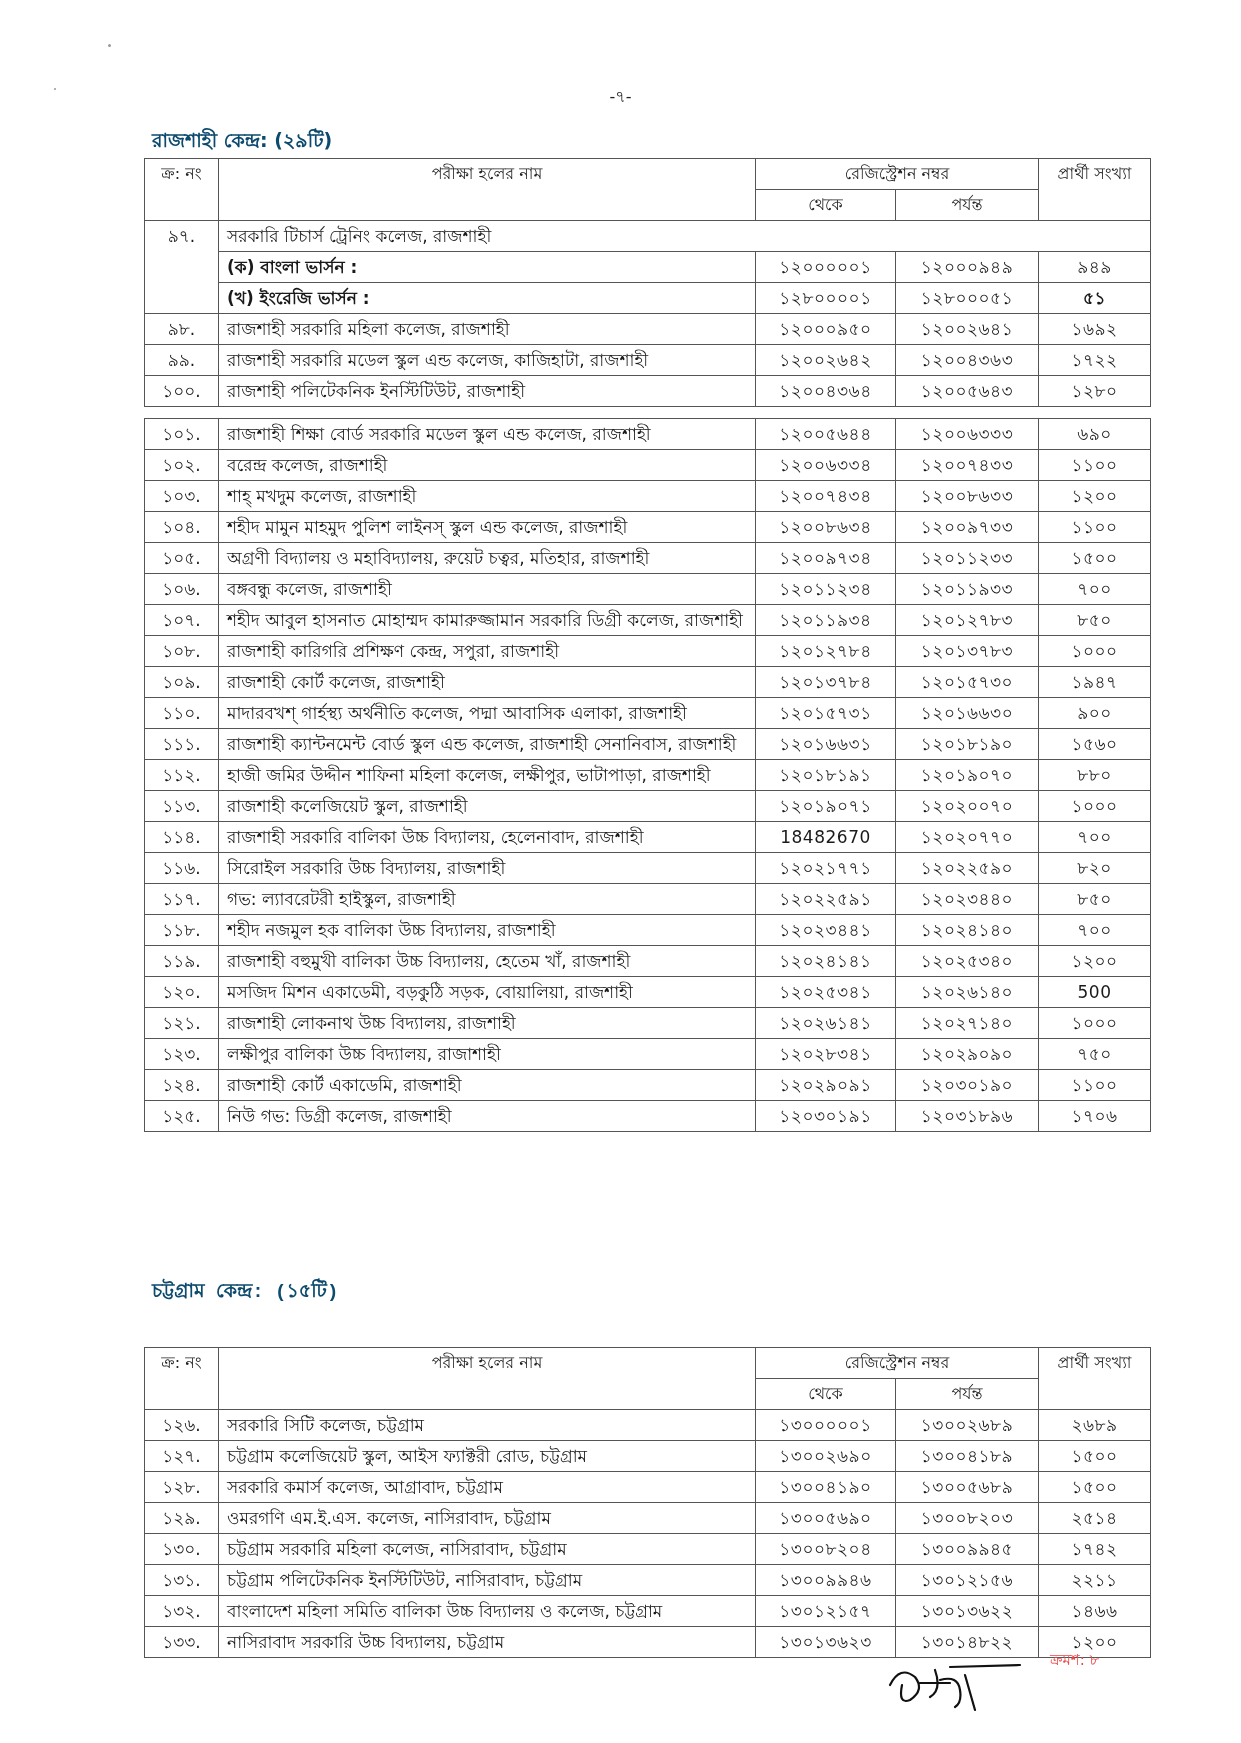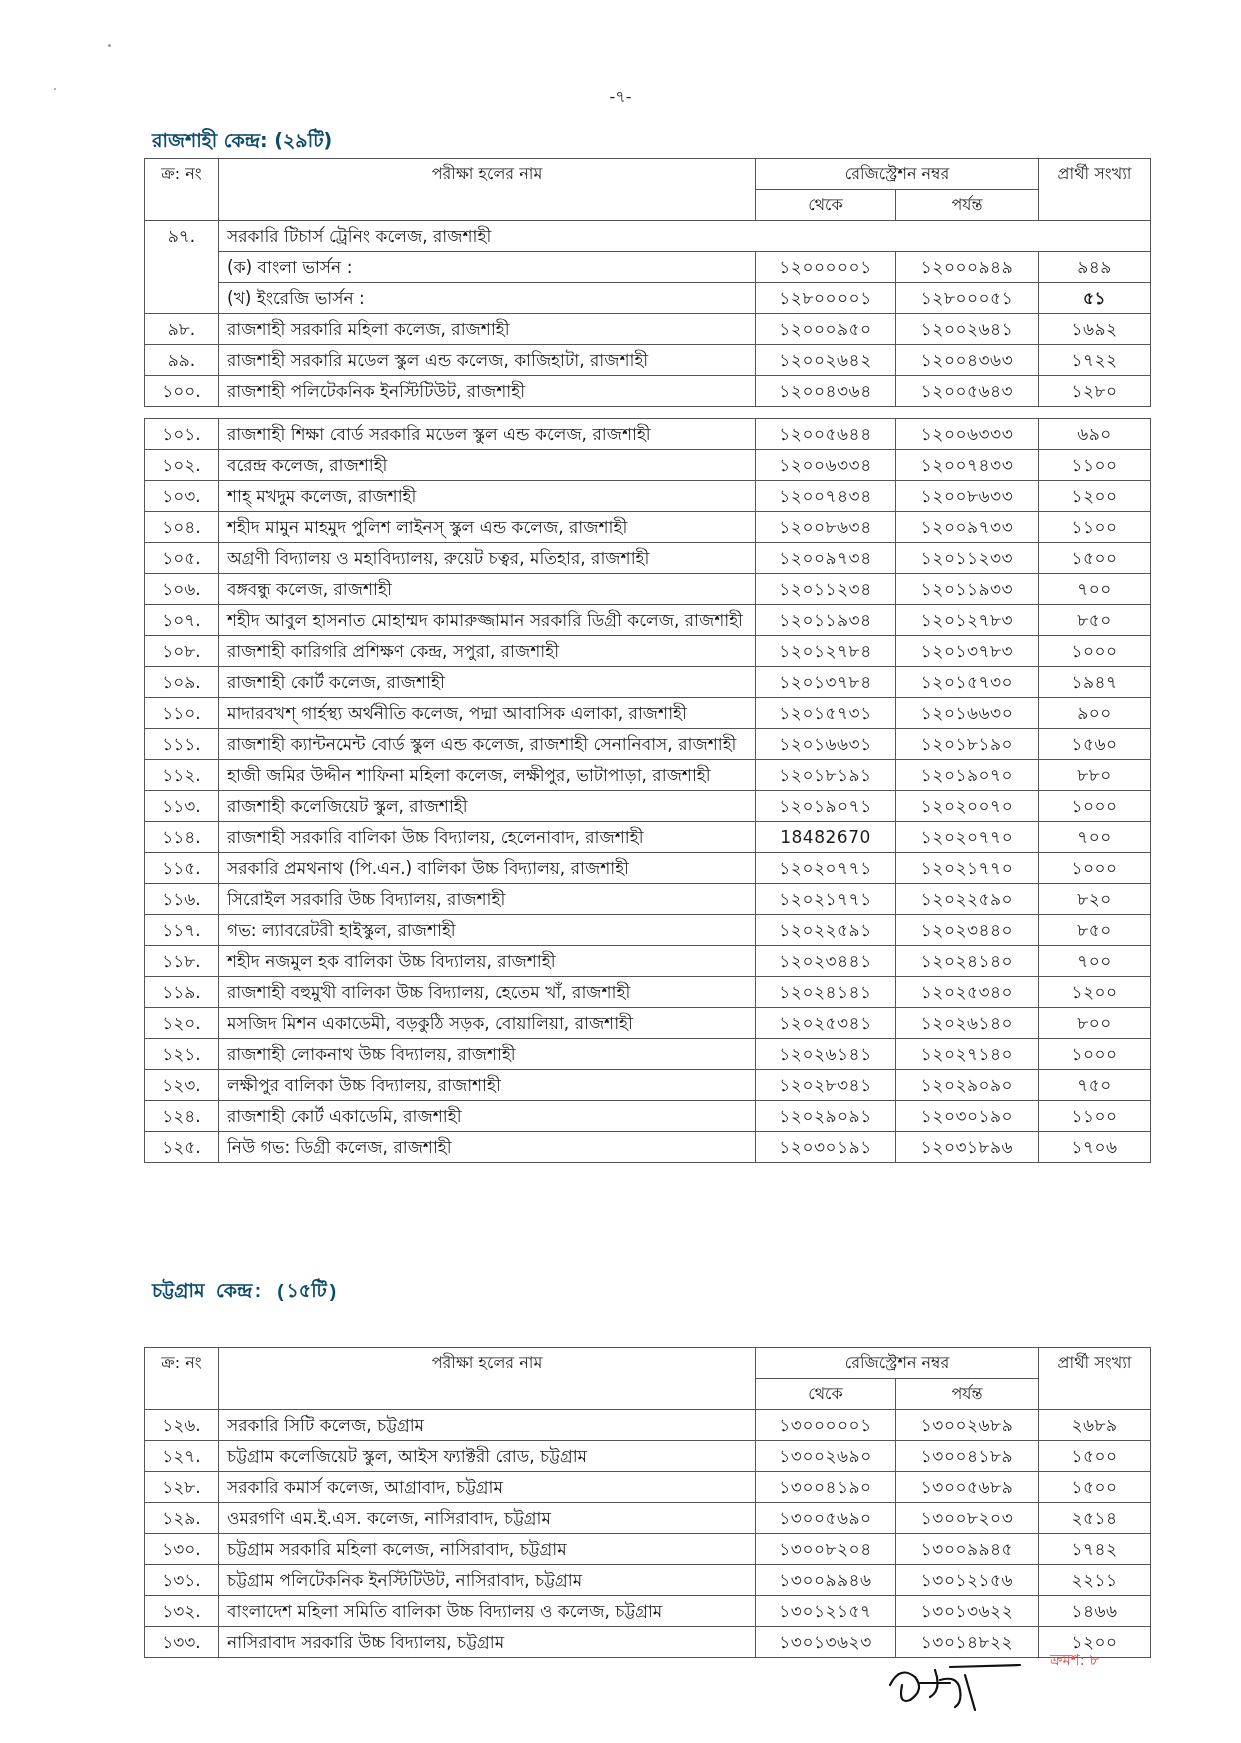--- a/index.html
+++ b/index.html
@@ -27,21 +27,21 @@
   }
   table.hall-table th { text-align: center; font-size: 16px; color: #222; }
   col.c-serial { width: 74px; }
   col.c-name { width: 537px; }
   col.c-from { width: 140px; }
   col.c-to { width: 143px; }
   col.c-count { width: 112px; }
   td.serial { text-align: center; }
   td.num { text-align: center; letter-spacing: 0.5px; }
   td.name { text-align: left; }
-  tr.sub td.name { font-weight: normal; }
+  tr.sub td.name { font-weight: bold; }
   tr.sub td.count-bold { font-weight: bold; }
   .continued {
     position: absolute; left: 1050px; top: 1648px; font-size: 15px; color: #ef4444;
   }
   .signature { position: absolute; left: 880px; top: 1655px; width: 150px; height: 60px; }
 </style>
 </head>
 <body>
 
 <span class="speck" style="left:108px;top:44px;"></span>
@@ -213,27 +213,20 @@
         <td class="num">১০০০</td>
       </tr>
       <tr>
         <td class="serial">১১৪.</td>
         <td class="name">রাজশাহী সরকারি বালিকা উচ্চ বিদ্যালয়, হেলেনাবাদ, রাজশাহী</td>
         <td class="num">18482670</td>
         <td class="num">১২০২০৭৭০</td>
         <td class="num">৭০০</td>
       </tr>
       <tr>
-        <td class="serial">১১৫.</td>
-        <td class="name">সরকারি প্রমথনাথ (পি.এন.) বালিকা উচ্চ বিদ্যালয়, রাজশাহী</td>
-        <td class="num">১২০২০৭৭১</td>
-        <td class="num">১২০২১৭৭০</td>
-        <td class="num">১০০০</td>
-      </tr>
-      <tr>
         <td class="serial">১১৬.</td>
         <td class="name">সিরোইল সরকারি উচ্চ বিদ্যালয়, রাজশাহী</td>
         <td class="num">১২০২১৭৭১</td>
         <td class="num">১২০২২৫৯০</td>
         <td class="num">৮২০</td>
       </tr>
       <tr>
         <td class="serial">১১৭.</td>
         <td class="name">গভ: ল্যাবরেটরী হাইস্কুল, রাজশাহী</td>
         <td class="num">১২০২২৫৯১</td>
@@ -252,21 +245,21 @@
         <td class="name">রাজশাহী বহুমুখী বালিকা উচ্চ বিদ্যালয়, হেতেম খাঁ, রাজশাহী</td>
         <td class="num">১২০২৪১৪১</td>
         <td class="num">১২০২৫৩৪০</td>
         <td class="num">১২০০</td>
       </tr>
       <tr>
         <td class="serial">১২০.</td>
         <td class="name">মসজিদ মিশন একাডেমী, বড়কুঠি সড়ক, বোয়ালিয়া, রাজশাহী</td>
         <td class="num">১২০২৫৩৪১</td>
         <td class="num">১২০২৬১৪০</td>
-        <td class="num">৮০০</td>
+        <td class="num">500</td>
       </tr>
       <tr>
         <td class="serial">১২১.</td>
         <td class="name">রাজশাহী লোকনাথ উচ্চ বিদ্যালয়, রাজশাহী</td>
         <td class="num">১২০২৬১৪১</td>
         <td class="num">১২০২৭১৪০</td>
         <td class="num">১০০০</td>
       </tr>
       <tr>
         <td class="serial">১২৩.</td>

